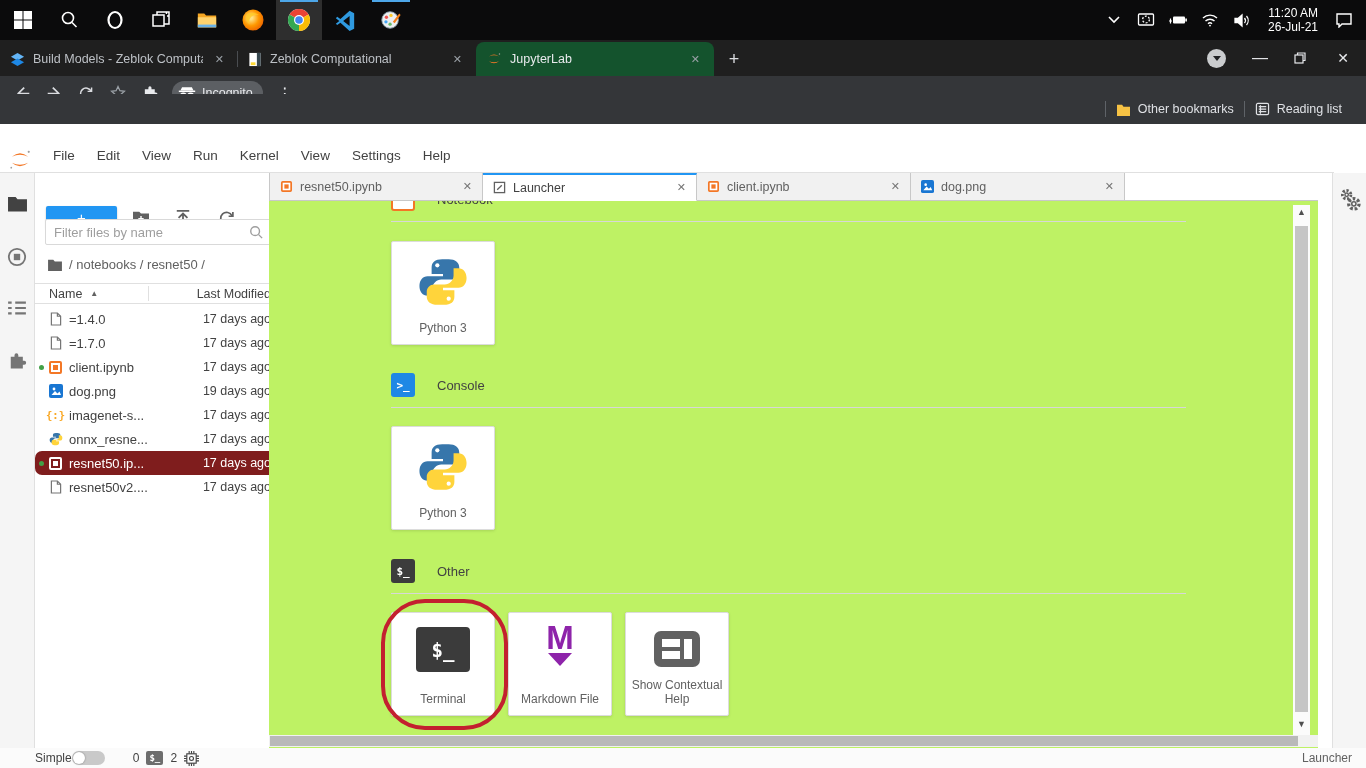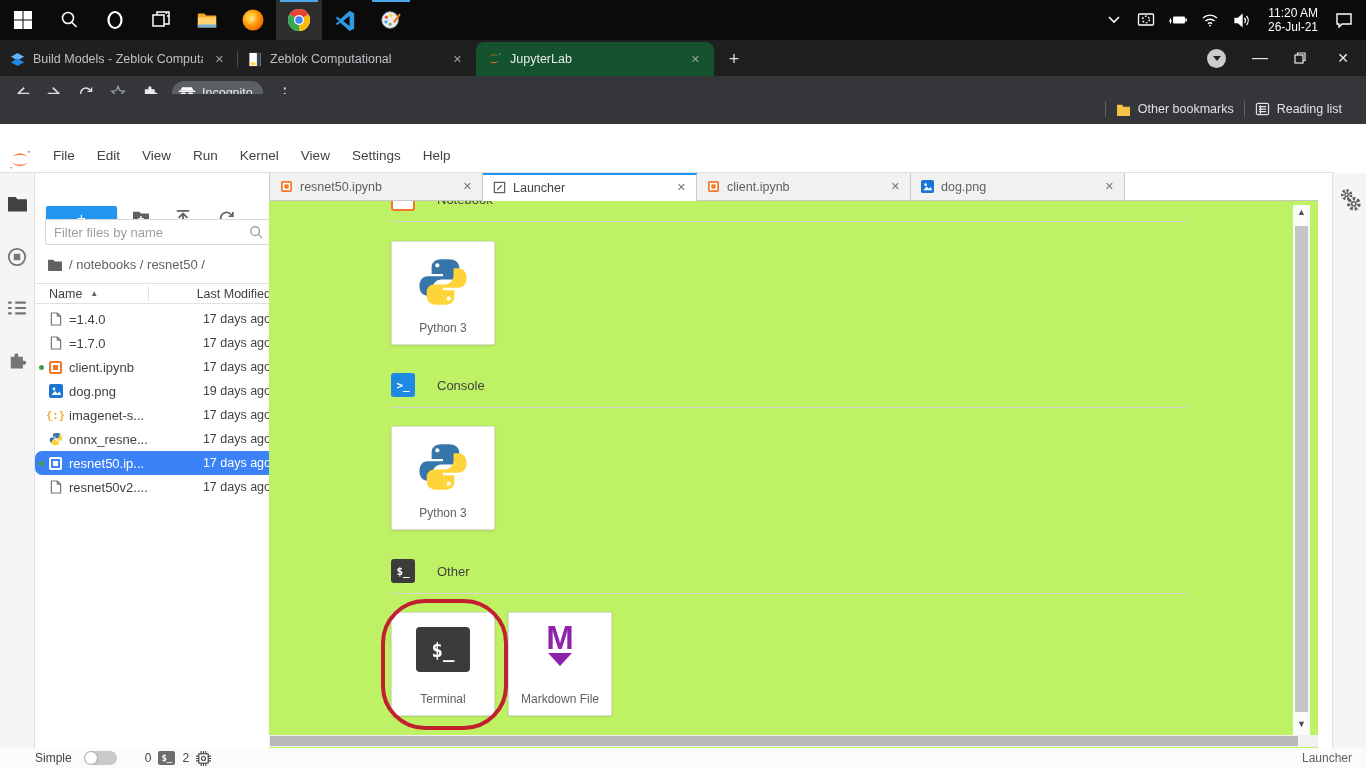--- a/index.html
+++ b/index.html
@@ -73,21 +73,21 @@
   .fhead .hname { padding-left:14px; cursor:pointer; display:flex; gap:8px; align-items:center; }
   .fhead .hdiv { position:absolute; left:113px; top:2px; bottom:2px; width:1px; background:#e0e0e0; }
   .fhead .hmod { position:absolute; right:11px; cursor:pointer; }
   .flist { position:absolute; left:0; top:134px; width:247px; }
   .frow { height:24px; display:flex; align-items:center; position:relative; font-size:13px; color:#424242; cursor:pointer; }
   .frow .dot { position:absolute; left:4px; width:5px; height:5px; border-radius:50%; }
   .frow .dot.on { background:#43a047; }
   .frow .fico { margin-left:13px; width:15px; display:flex; justify-content:center; }
   .frow .fname { margin-left:6px; flex:1; white-space:nowrap; overflow:hidden; }
   .frow .fmod { margin-right:11px; font-size:12.5px; }
-  .frow.sel { background:#3b82f6; color:#fff;border-radius:7px; }
+  .frow.sel { background:#7f1d1d; color:#fff;border-radius:7px; }
   .frow.sel .fmod { color:#fff; }
 
   .nbico { width:13px; height:13px; border:2px solid #f37726; border-radius:2px; position:relative; background:#fff; }
   .nbico::after { content:""; position:absolute; left:2px; top:2px; width:5px; height:5px; background:#f37726; }
   .nbico.white { border-color:#fff; background:transparent; }
   .nbico.white::after { background:#fff; }
   .jsonico { color:#f9a825; font-weight:bold; font-size:10.5px; font-family:"DejaVu Sans Mono",monospace; }
 
   .dock { position:absolute; left:269px; top:0; width:1049px; height:575px; background:#bef264; }
   .dtabs { position:absolute; left:0; top:0; width:1049px; height:28px; display:flex; border-bottom:1px solid #c8c8c8; background:#fff; }
@@ -130,21 +130,21 @@
   .vscroll .thumb { position:absolute; left:2px; top:21px; width:13px; height:486px; background:#c5c5c5; cursor:grab; }
   .vscroll .arrow.down { position:absolute; bottom:4px; }
   .hscroll { position:absolute; left:0; top:562px; width:1049px; height:12px; background:#f1f1f1; }
   .hscroll .thumb { position:absolute; left:1px; top:1px; height:10px; width:1028px; background:#b9b9b9; cursor:grab; }
 
   .rightbar { position:absolute; right:0; top:0; width:34px; height:575px; background:#f5f5f5; border-left:1px solid #e0e0e0; }
   .rightbar .gears { position:absolute; left:5px; top:14px; cursor:pointer; }
 
   .statusbar { position:absolute; left:0; top:748px; width:1366px; height:20px; background:#fbfbfb;
     display:flex; align-items:center; font-size:12px; color:#424242; }
-  .statusbar .simple { margin-left:35px; display:flex; align-items:center; gap:12px; cursor:pointer; }
+  .statusbar .simple { margin-left:35px; display:flex; align-items:center; gap:0; cursor:pointer; }
   .toggle { width:33px; height:14px; background:#c9c9c9; border-radius:7px; position:relative; cursor:pointer; }
   .toggle .knob { position:absolute; left:1px; top:1px; width:12px; height:12px; background:#fff; border-radius:50%;
     box-shadow:0 0 2px rgba(0,0,0,.4); }
   .kstats { margin-left:28px; display:flex; align-items:center; gap:7px; cursor:pointer; }
   .termbadge { width:17px; height:14px; background:#6d6d6d; border-radius:2px; color:#fff;
     font-family:"DejaVu Sans Mono",monospace; font-size:9px; font-weight:bold; display:flex; align-items:center; justify-content:center; }
   .statusbar .right { margin-left:auto; margin-right:14px; color:#616161; }
 </style>
 </head>
 <body>
@@ -622,20 +622,31 @@
           </div>
           <div class="lcard">
             <span class="cicon" style="top:10px;">
                 <span class="mdicon">
                   <span class="m">M</span>
                   <span class="tri"></span>
                 </span>
               </span>
             <span class="clabel">Markdown File</span>
           </div>
+          <div class="lcard">
+            <span class="cicon" style="top:18px;">
+              <svg width="46" height="36" viewBox="0 0 46 36">
+                  <rect width="46" height="36" rx="7" fill="#616161"></rect>
+                  <rect x="8" y="8" width="18" height="8" fill="#fff"></rect>
+                  <rect x="8" y="20" width="18" height="8" fill="#fff"></rect>
+                  <rect x="30" y="8" width="8" height="20" fill="#fff"></rect>
+                </svg>
+            </span>
+            <span class="clabel">Show Contextual Help</span>
+          </div>
         </div>
       </div>
 
       <div class="annotation"></div>
     </div>
 
     <div class="vscroll">
       <div class="arrow">▲</div>
       <div class="thumb"></div>
       <div class="arrow down">▼</div>

